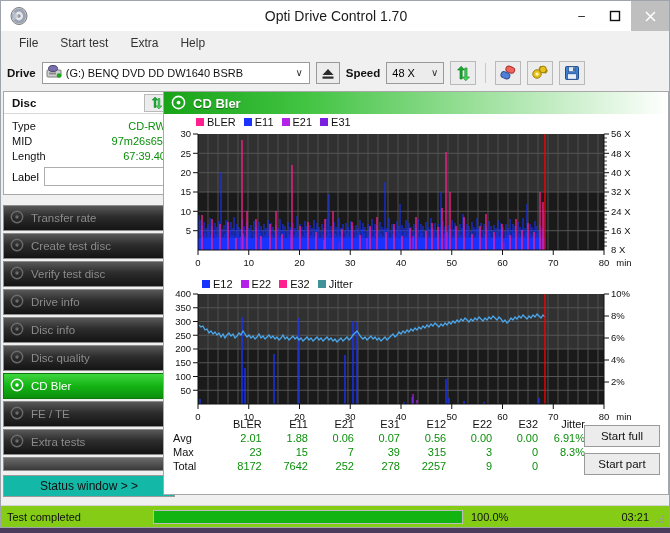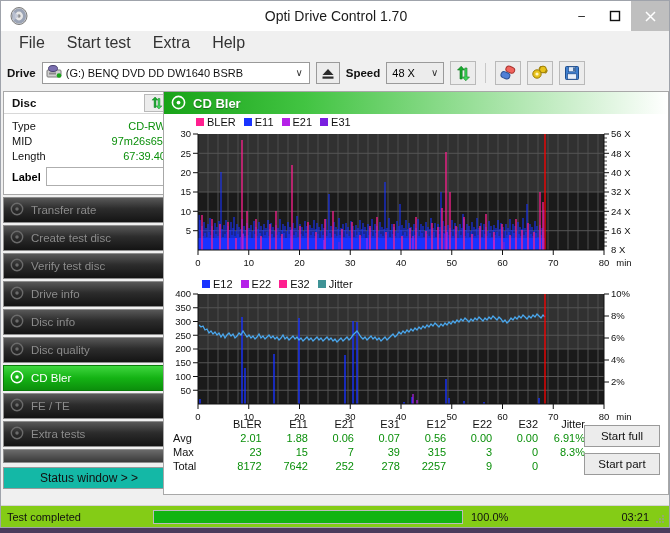--- a/index.html
+++ b/index.html
@@ -20,21 +20,21 @@
       line-height:30px; text-align:center; font-size:14px; color:#1a1a1a; }
   .wbtns { position:absolute; right:0; top:0; height:30px; display:flex; }
   .wbtn { width:33px; height:30px; display:flex; align-items:center; justify-content:center;
           background:#ffffff; }
   .wbtn.close { background:#bfbfbf; width:38px; }
   .wbtn .g { font-size:13px; color:#111; line-height:1; }
 
   
   .menubar { height:24px; background:#f0f0f0; display:flex; align-items:center;
              padding-left:8px; gap:2px; }
-  .menuitem { padding:3px 10px; font-size:16px; color:#333; cursor:default; }
+  .menuitem { padding:3px 10px; font-size:12px; color:#333; cursor:default; }
 
   
   .toolbar { height:36px; background:#f0f0f0; display:flex; align-items:center;
              padding:0 6px; gap:6px; }
   .tb-label { font-weight:bold; font-size:11.5px; color:#111; }
   .drivebox { position:relative; width:268px; height:22px; background:#fff;
               border:1px solid #9a9a9a; display:flex; align-items:center; padding-left:3px; }
   .drivebox .dtext { font-size:11px; color:#111; margin-left:4px; }
   .drivebox .carat { position:absolute; right:6px; top:4px; font-size:10px; color:#333; }
   .eject { width:24px; height:22px; border:1px solid #9a9a9a; background:#ececec;
@@ -56,26 +56,26 @@
                display:flex; align-items:center; padding-left:8px; }
   .disc-head .t { font-weight:bold; font-size:11.5px; color:#111; }
   .disc-head .rbtn { position:absolute; right:4px; top:2px; width:26px; height:18px;
                      border:1px solid #b9b9b9; background:#ececec;
                      display:flex; align-items:center; justify-content:center; }
   .disc-rows { padding:4px 8px 4px 8px; }
   .drow { display:flex; justify-content:space-between; height:15px; align-items:center; }
   .drow .k { color:#111; font-size:11px; }
   .drow .v { color:#0a8f0a; font-size:11px; }
   .labelrow { display:flex; align-items:center; margin-top:3px; gap:5px; padding-bottom:3px;}
-  .labelrow .k { font-size:11px; width:34px;font-weight:bold; }
+  .labelrow .k { font-size:11px; width:34px; }
   .labelinput { flex:1; height:19px; background:#fff; border:1px solid #aeaeae; }
   .cdbtn { width:25px; height:21px; border:1px solid #b9b9b9; background:#ececec;
            display:flex; align-items:center; justify-content:center; }
 
-  .navlist { margin-top:2px; }
+  .navlist { margin-top:10px; }
   .navitem { position:relative; height:26px; margin-bottom:2px;
              background:linear-gradient(#585858,#2c2c2c 45%,#141414);
              border:1px solid #8d8d8d; display:flex; align-items:center;
              padding-left:6px; gap:7px; }
   .navitem .nlabel { color:#8b8b8b; font-size:11.5px; }
   .navitem.active { background:linear-gradient(#3fd63f,#14b314 50%,#0c8f0c);
                     border:1px solid #0a7a0a; }
   .navitem.active .nlabel { color:#ffffff; }
   .navfiller { height:14px; background:linear-gradient(#6a6a6a,#3a3a3a);
                border:1px solid #8d8d8d; }

